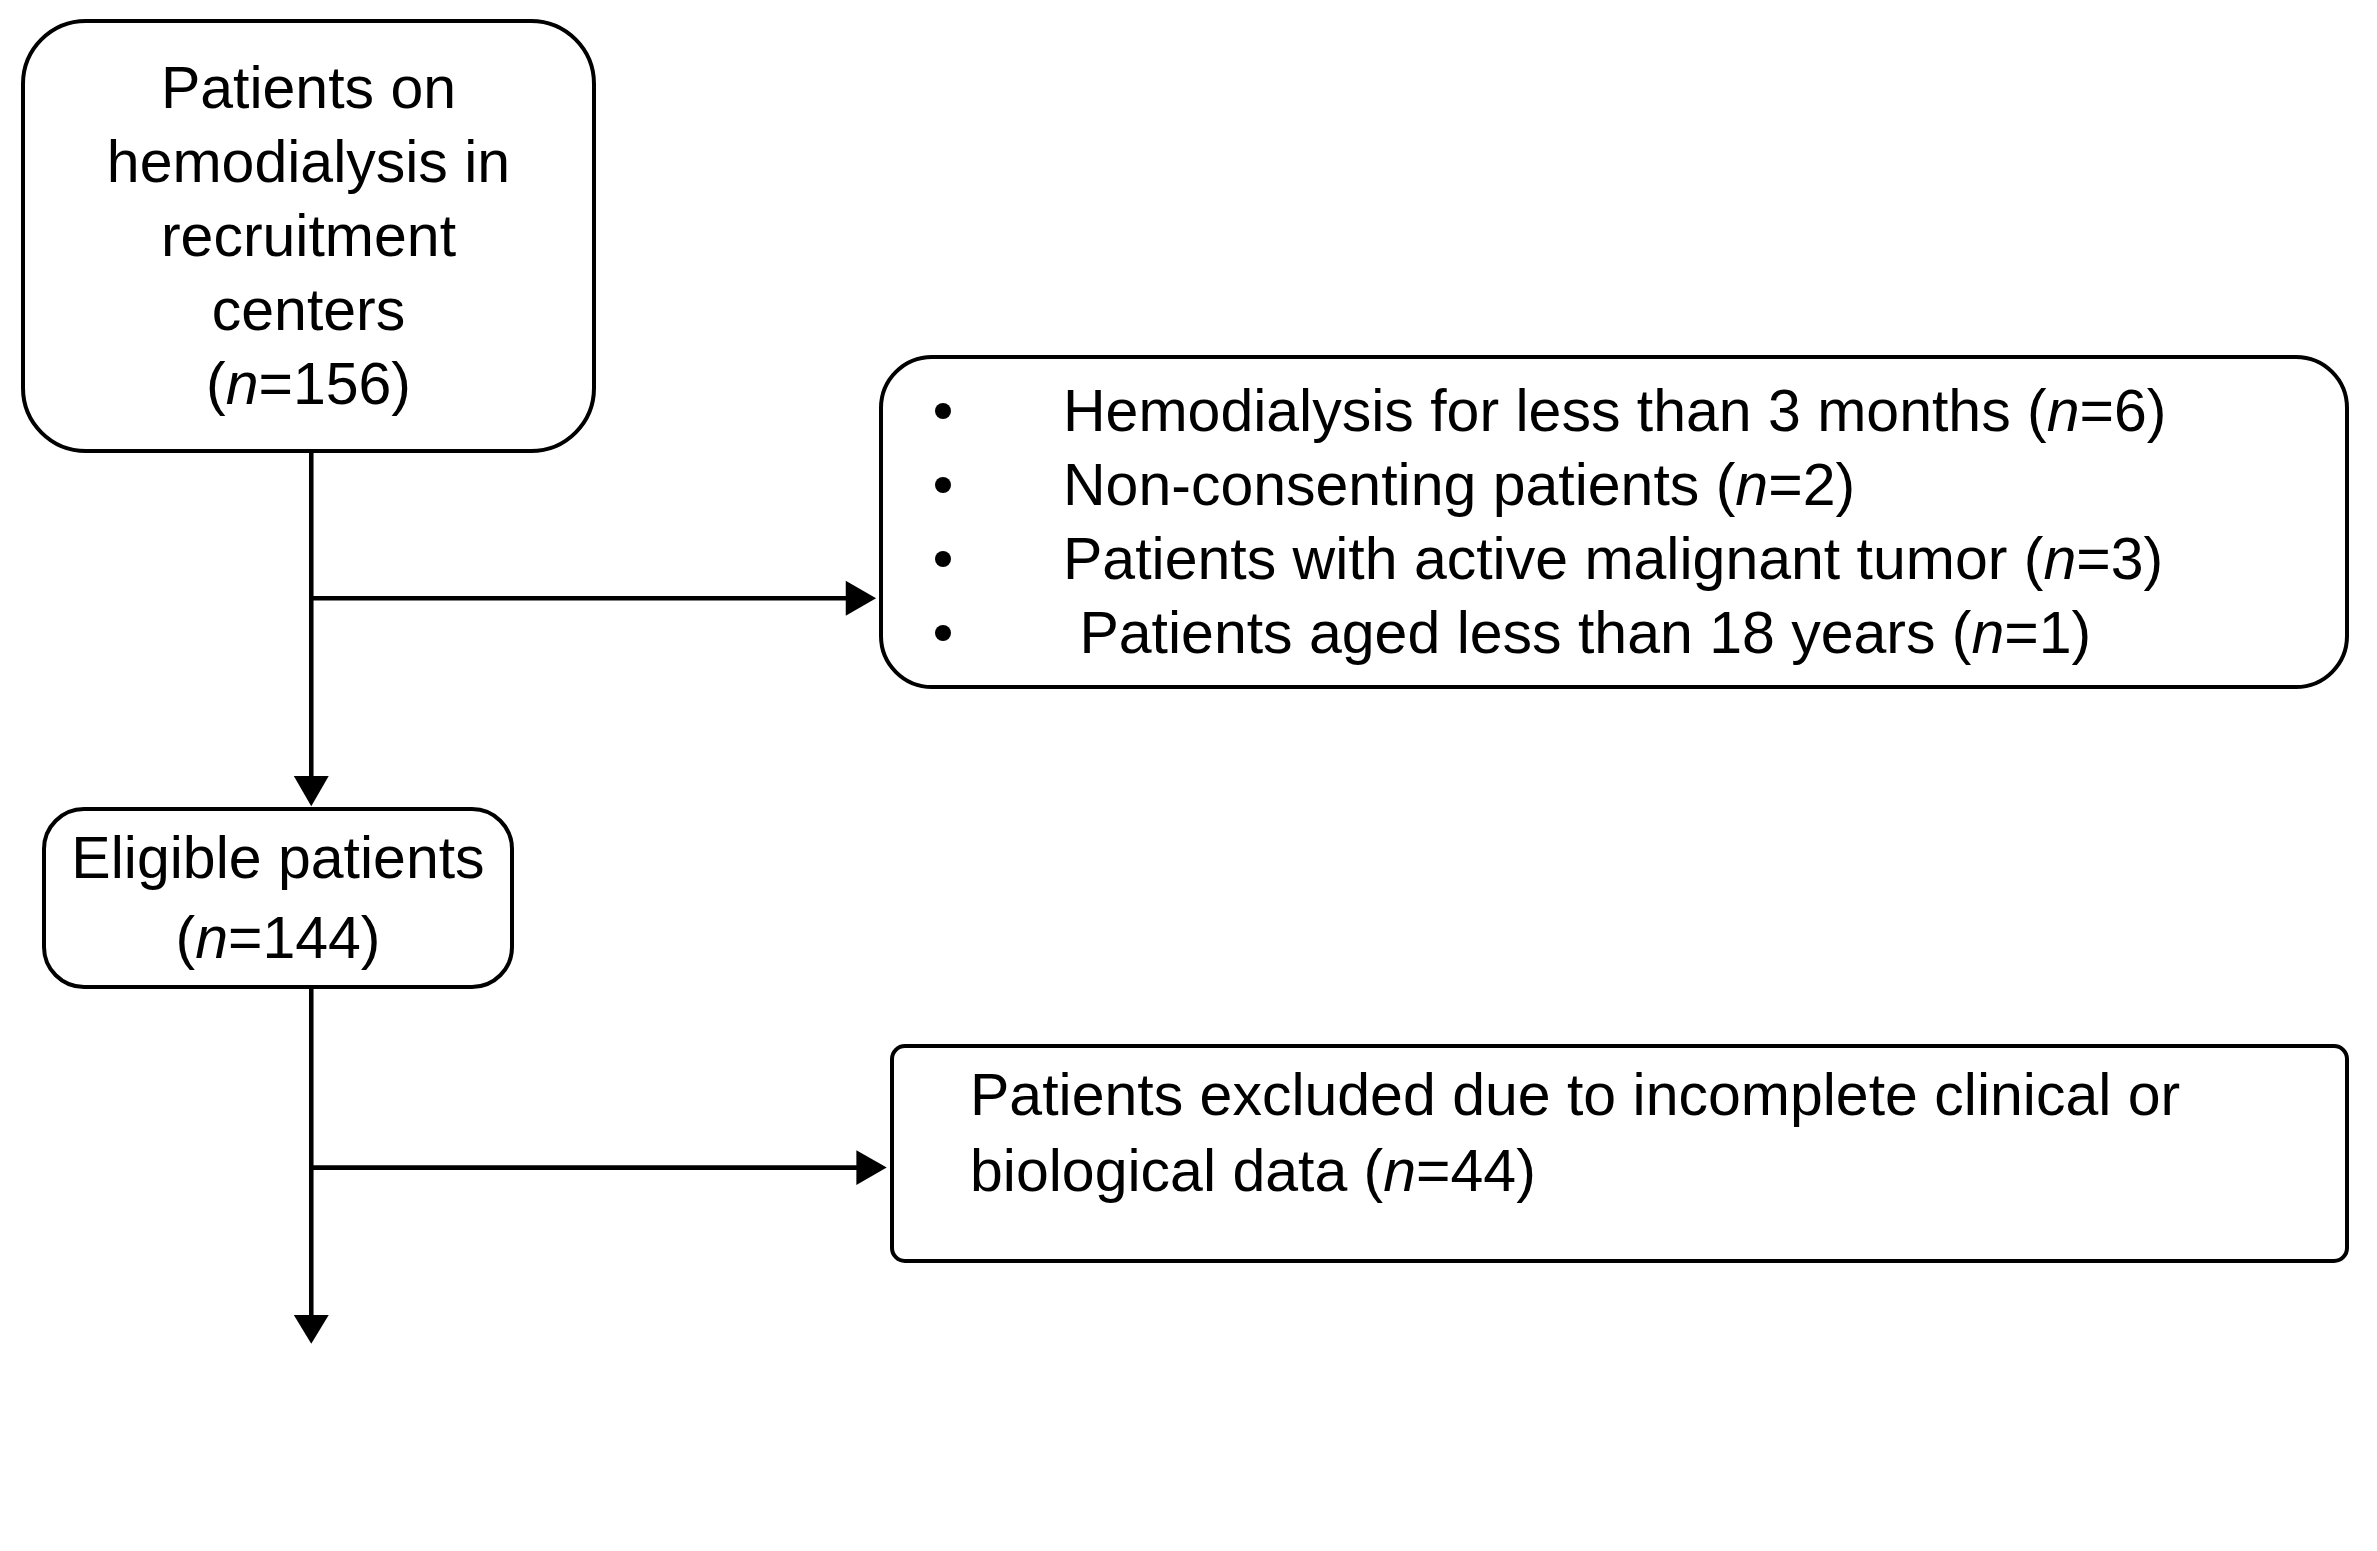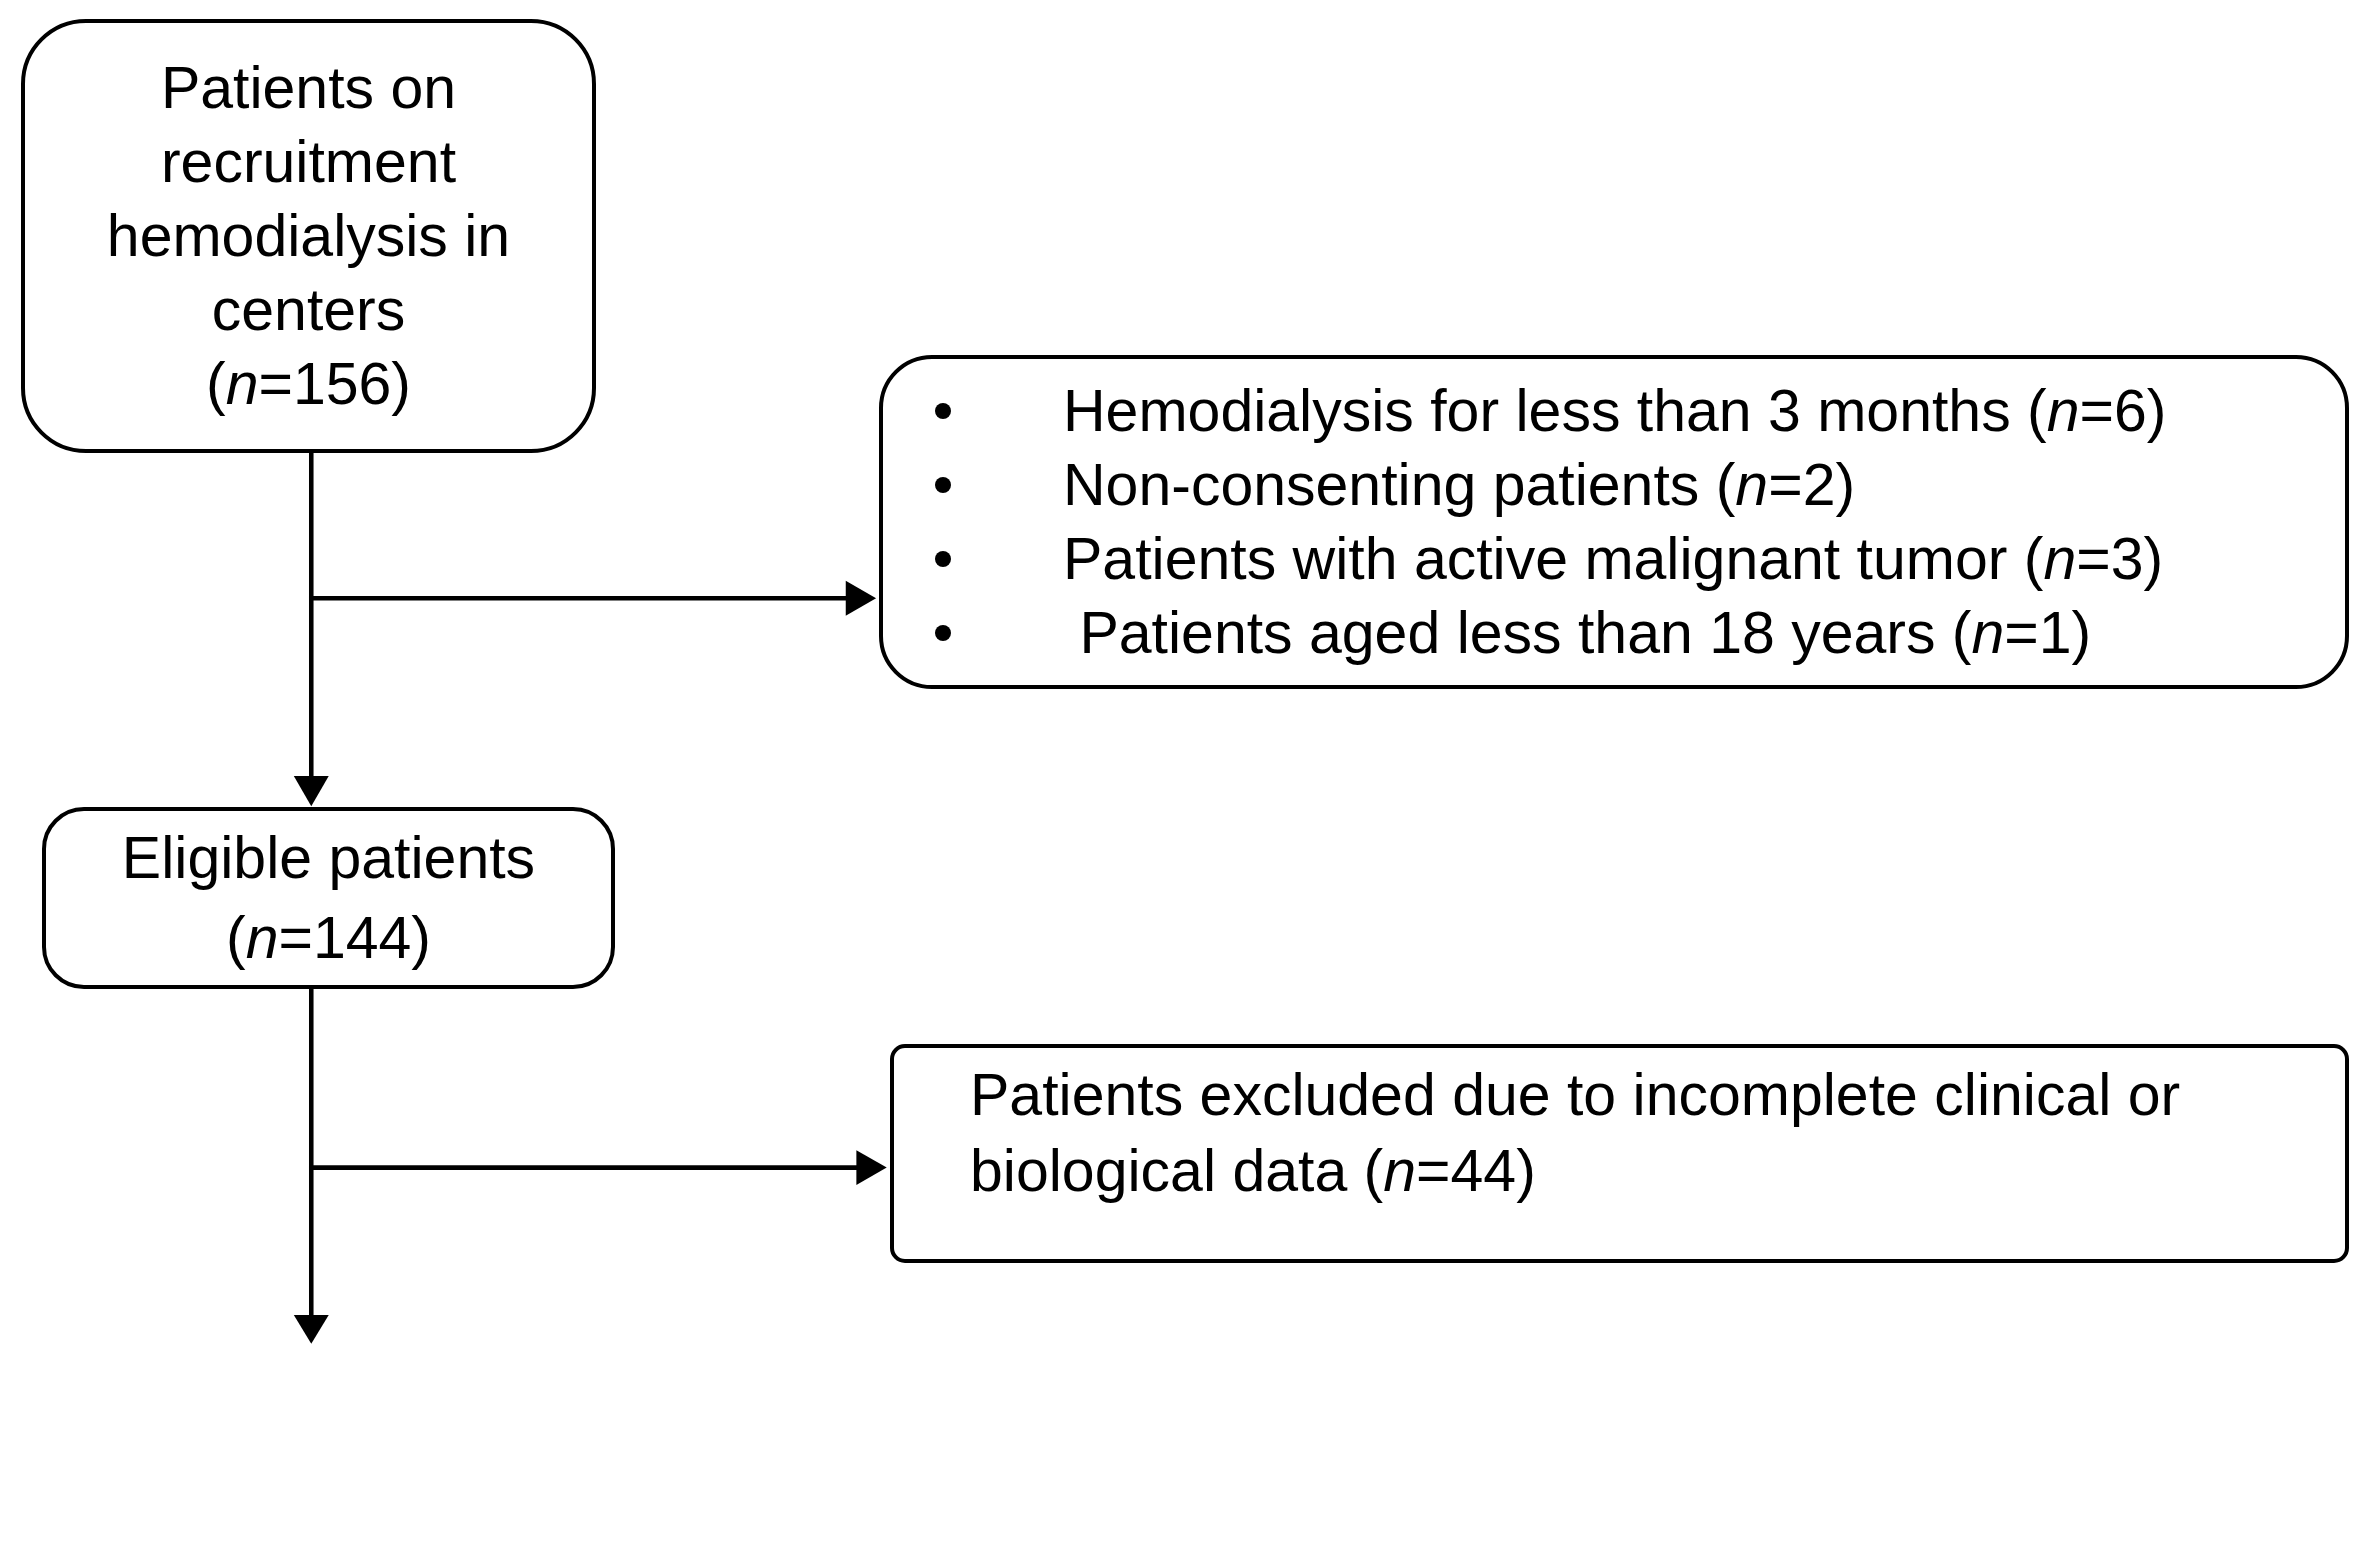--- a/index.html
+++ b/index.html
@@ -36,21 +36,21 @@
     border-radius: 65px;
   }
   #box-exclusion-criteria {
     left: 879px; top: 355px; width: 1470px; height: 334px;
     border-radius: 53px;
     line-height: 74px;
     padding-left: 52px;
     justify-content: center;
   }
   #box-eligible {
-    left: 42px; top: 807px; width: 573px; height: 182px;
+    left: 42px; top: 807px; width: 472px; height: 182px;
     border-radius: 42px;
     line-height: 80px;
   }
   #box-excluded-incomplete {
     left: 890px; top: 1044px; width: 1459px; height: 219px;
     border-radius: 15px;
     line-height: 76px;
     justify-content: flex-start;
     padding: 9px 46px 0 76px;
     text-align: left;
@@ -106,22 +106,22 @@
       <polygon points="387,1732 433,1732 410,1770" fill="#000"></polygon>
     </g>
     <g>
       <line x1="407" y1="1538" x2="1132" y2="1538" stroke="#000" stroke-width="6"></line>
       <polygon points="1128,1515 1128,1561 1168,1538" fill="#000"></polygon>
     </g>
   </svg>
 
   <div class="box centered" id="box-source">
       <div class="tline"><span>Patients on</span></div>
+      <div class="tline"><span>hemodialysis in</span></div>
       <div class="tline"><span>recruitment</span></div>
-      <div class="tline"><span>hemodialysis in</span></div>
       <div class="tline"><span>centers</span></div>
       <div class="tline"><span>(</span><i>n</i><span>=156)</span></div>
     </div>
 
   <div class="box" id="box-exclusion-criteria">
       <div class="bullet-row">
         <span class="dot"></span>
         <span class="btext"><span>Hemodialysis for less than 3 months (</span><i>n</i><span>=6)</span></span>
       </div>
       <div class="bullet-row">

